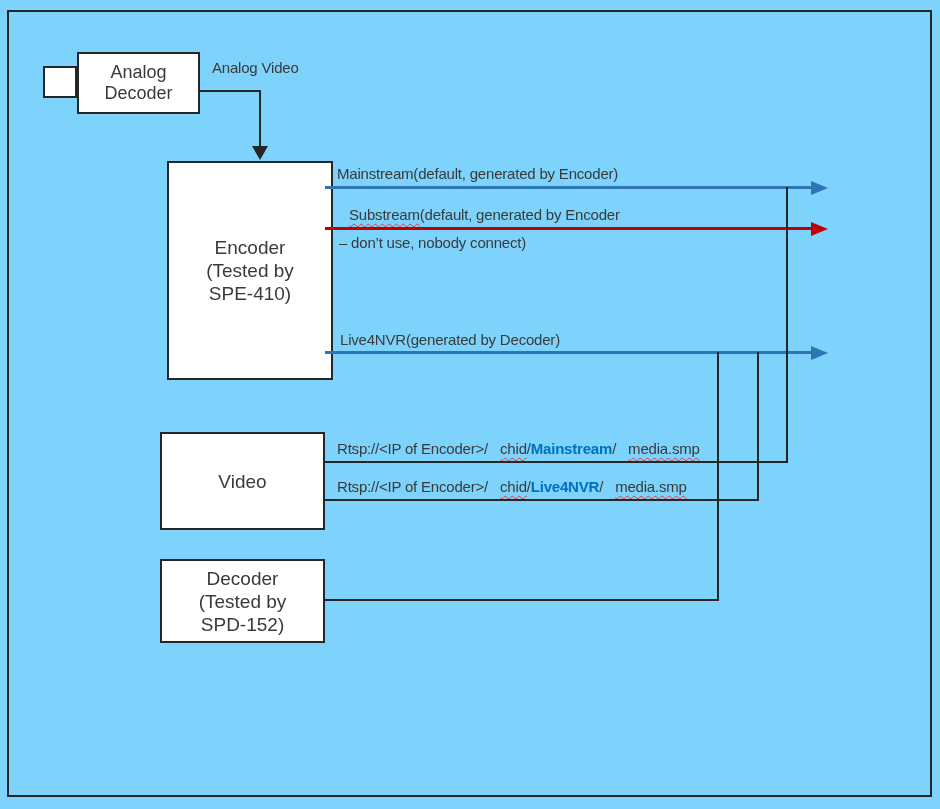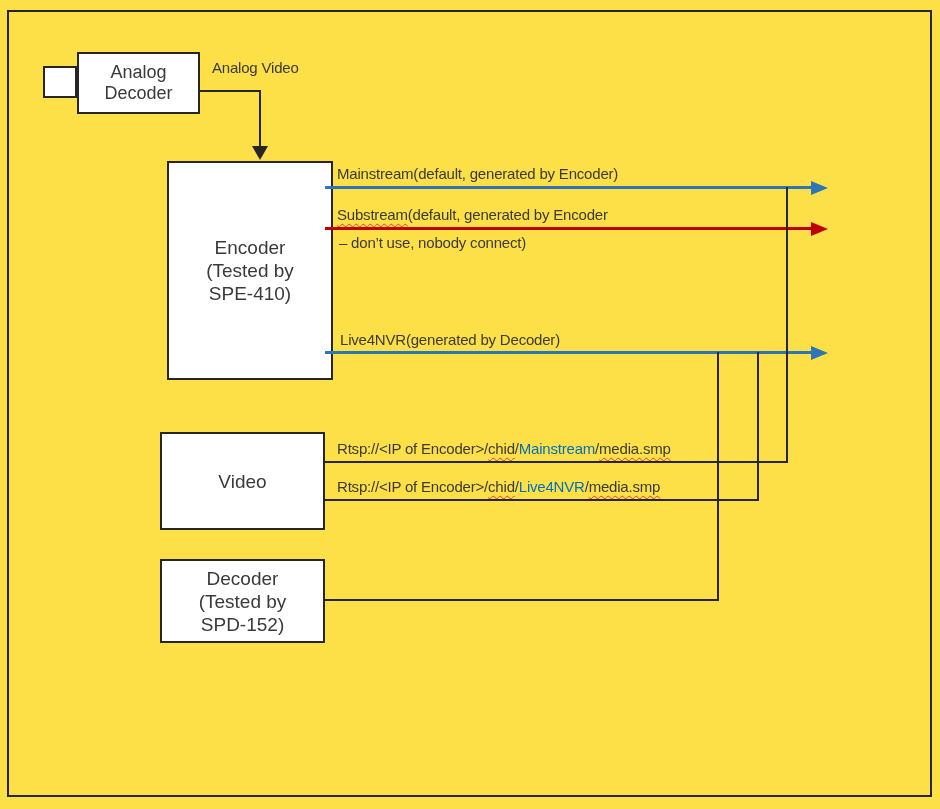--- a/index.html
+++ b/index.html
@@ -5,21 +5,21 @@
   html, body {
     margin: 0;
     padding: 0;
     background: #ffffff;
     font-family: "Liberation Sans", sans-serif;
   }
   .canvas {
     position: relative;
     width: 940px;
     height: 809px;
-    background: #fde047;
+    background: #7dd3fc;
     overflow: hidden;
     color: #3a3a3a;
   }
   .frame {
     position: absolute;
     left: 7px; top: 10px;
     width: 921px; height: 783px;
     border: 2px solid #262626;
   }
   .box {
@@ -70,24 +70,25 @@
     color: #3a3a3a;
     letter-spacing: -0.2px;
   }
   .squiggle {
     text-decoration: underline;
     text-decoration-style: wavy;
     text-decoration-color: #e03a3a;
     text-decoration-thickness: 1px;
     text-underline-offset: 3px;
     text-decoration-skip-ink: none;
+    margin-left: 12px;
   }
   .kw {
     color: #0070C0;
-    font-weight: normal;
+    font-weight: bold;
   }
 </style>
 </head>
 <body>
 
 <div class="canvas">
 
   <div class="frame"></div>
 
   <div class="lens" style="left:43px; top:66px; width:34px; height:32px;"></div>

